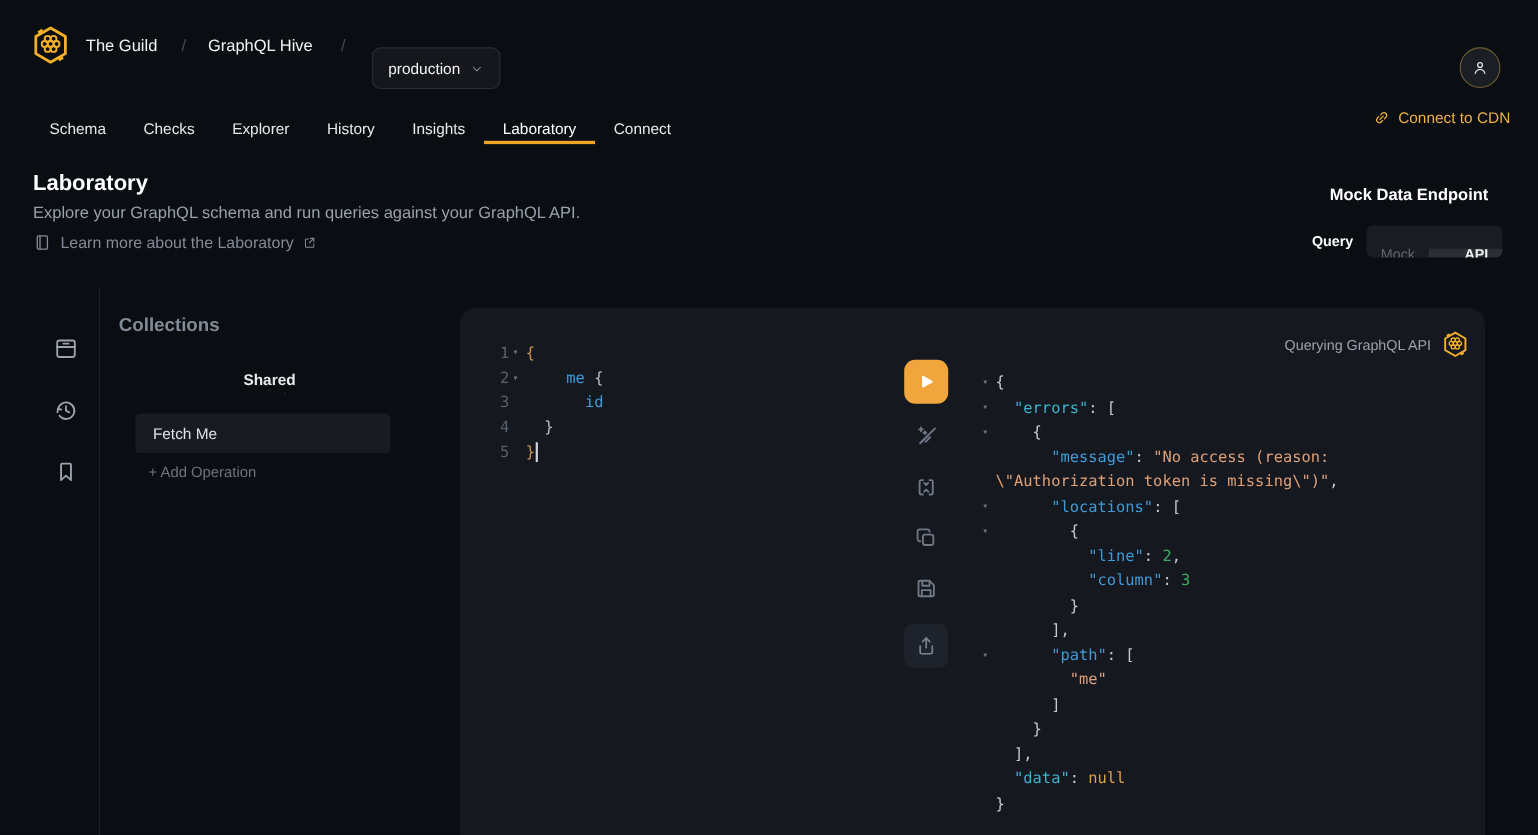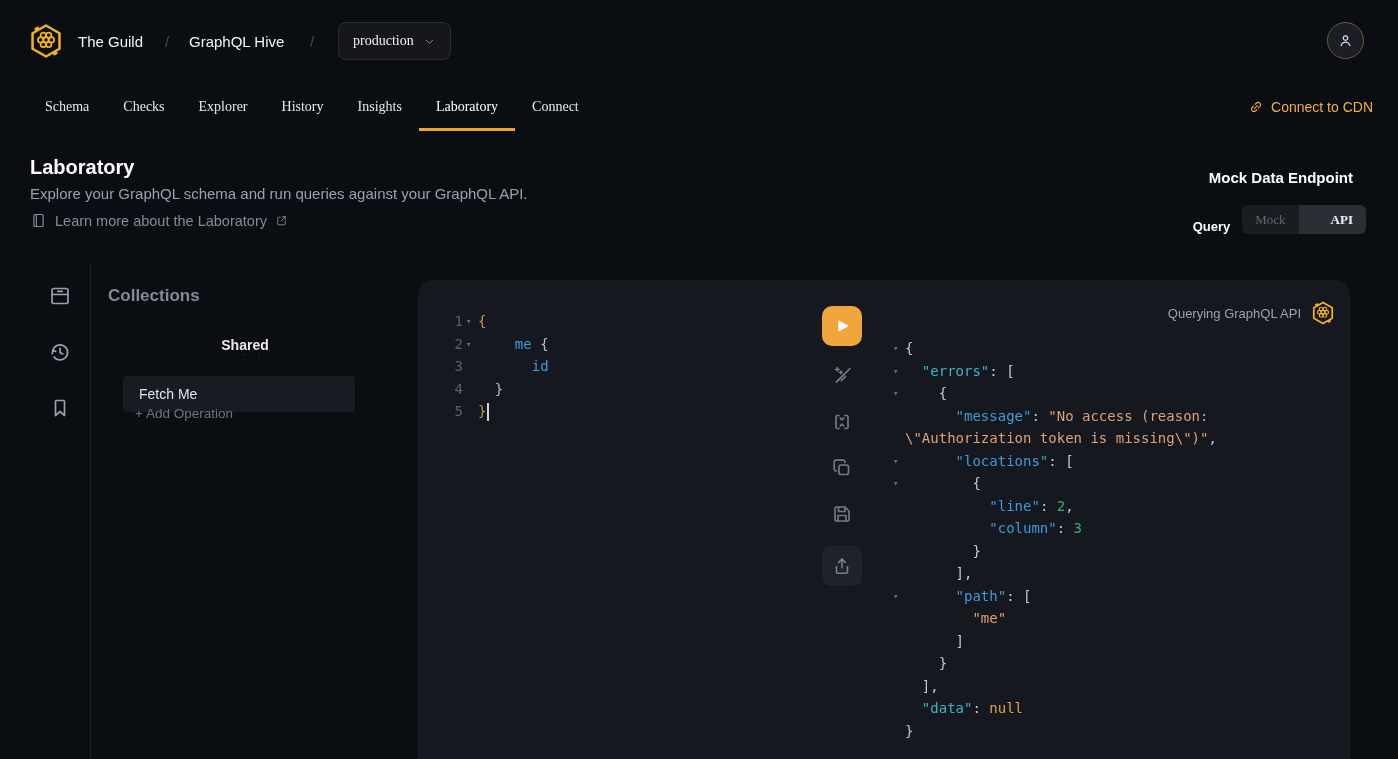--- a/index.html
+++ b/index.html
@@ -2,21 +2,21 @@
 <html><head>
 <meta charset="utf-8">
 <style>
   * { margin:0; padding:0; box-sizing:border-box; }
   html,body { width:1398px; height:759px; overflow:hidden; }
   body {
     background:#0a0d12; color:#fff;
     font-family:"Liberation Sans", sans-serif;
     position:relative;
   }
-  button { background:none; border:none; color:inherit; font-family:Liberation Serif, serif; cursor:pointer; }
+  button { background:none; border:none; color:inherit; font-family:Liberation Sans, sans-serif; cursor:pointer;margin-top:21px; }
   svg { display:block; }
   .icon { stroke:currentColor; fill:none; stroke-width:1.7; stroke-linecap:round; stroke-linejoin:round; }
 
   
   .topbar { position:absolute; left:0; top:0; width:1212px; height:82px; }
   .guild-logo { position:absolute; left:27px; top:22px; }
   .crumb { position:absolute; top:0; height:82px; display:flex; align-items:center; font-size:15px; color:#f2f4f6; font-weight:500; }
   .crumb-org { left:78px; } .sep1 { left:165px; } .crumb-proj { left:189px; } .sep2 { left:310px; }
   .crumb-sep { color:#424b57; font-weight:400; }
   .target-btn { position:absolute; left:338px; top:22px; height:38px; padding:0 14px;
@@ -31,37 +31,37 @@
   .tab { font-size:14px; color:#e7e9ec; padding:0 17px; display:flex; align-items:center; border-bottom:3px solid transparent; border-top:3px solid transparent; }
   .tab.active { color:#fff; border-bottom-color:#efa327; }
   .cdn-link { position:absolute; right:25px; top:0; height:49px; display:flex; align-items:center; gap:7px;
     color:#f1b143; font-size:14px; font-weight:500; cursor:pointer; }
 
   
   .page-title { position:absolute; left:30px; top:156px; font-size:20px; font-weight:700; color:#fff; }
   .page-desc { position:absolute; left:30px; top:185px; font-size:15px; color:#99a1ad; }
   .learn-row { position:absolute; left:30px; top:212px; display:flex; align-items:center; gap:8px; color:#848b97; font-size:14.5px; cursor:pointer; }
   .endpoint-title { position:absolute; right:45px; top:169px; font-size:15px; font-weight:700; color:#fff; }
-  .endpoint-row { position:absolute; right:32px; top:205px; display:flex; align-items:flex-end; gap:12px; }
+  .endpoint-row { position:absolute; right:32px; top:205px; display:flex; align-items:center; gap:12px; }
   .query-label { font-size:13px; font-weight:700; color:#fff; }
   .toggle { display:flex; height:29px; border-radius:6px; overflow:hidden; background:#191c21; }
   .toggle .opt { font-size:13px; padding:0 13px; display:flex; align-items:center; color:#5f6672; font-weight:500; }
   .toggle .opt.sel { background:#2b2e35; color:#eef0f2; font-weight:600;padding-left:32px; }
 
   
   .rail-btn { position:absolute; left:48px; width:24px; height:24px; color:#9aa2ae; }
   .v-divider { position:absolute; left:90px; top:262px; bottom:0; width:1px; background:#1e222a; }
   .coll-title { position:absolute; left:108px; top:286px; font-size:17px; font-weight:700; color:#828a96; }
   .shared-row { position:absolute; left:112px; top:337px; width:266px; height:22px; display:flex; align-items:center; cursor:pointer;flex-direction:column; }
   .shared-label { flex:1; font-size:14px; font-weight:600; color:#e8eaed; }
   .shared-row .mini { color:#9aa2ae; }
   .kebab { margin-left:28px; color:#9aa2ae; }
   .op-item { position:absolute; left:123px; top:376px; width:232px; height:36px; background:#181b21; border-radius:4px;
     display:flex; align-items:center; padding-left:16px; font-size:14px; color:#dfe2e6; cursor:pointer; }
-  .add-op { position:absolute; left:135px; top:406px; font-size:13.5px; color:#6d7480; cursor:pointer; }
+  .add-op { position:absolute; left:135px; top:422px; font-size:13.5px; color:#6d7480; cursor:pointer; }
 
   
   .panel { position:absolute; left:418px; top:280px; width:932px; height:479px;
     background:#15181f; border-radius:14px 14px 0 0; }
   .mono { font-family:"DejaVu Sans Mono", monospace; font-size:14px; }
   .code-line { height:22.5px; line-height:22.5px; white-space:pre; }
   .ln { display:inline-block; width:20px; text-align:right; color:#57606d; }
   .fold { display:inline-block; width:15px; font-size:9px; color:#6a7280; text-align:left; padding-left:3px; vertical-align:top; }
   .tk-p0 { color:#c9914f; } .tk-p1 { color:#b6bdc7; }
   .tk-field { color:#3f9bd8;padding-left:20px; } .tk-key { color:#3f9bd8; } .tk-key2 { color:#3ab5cd; }

